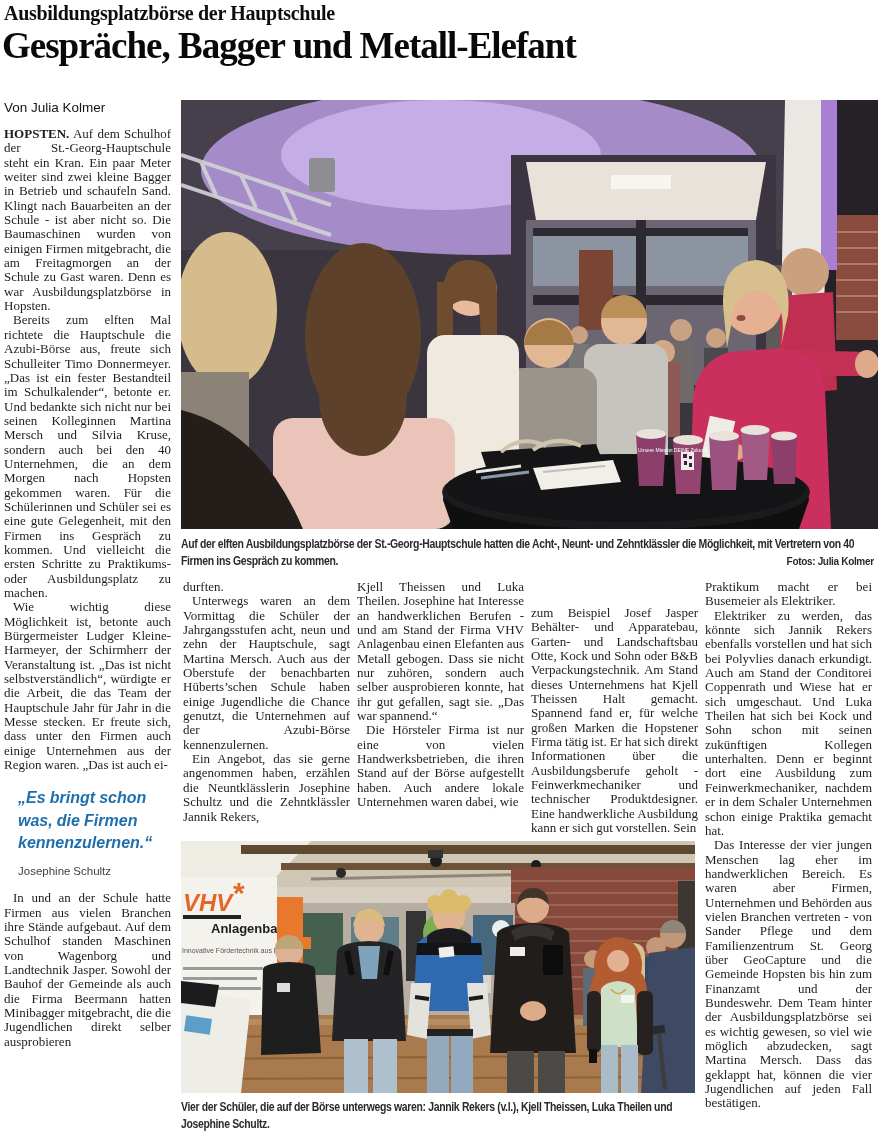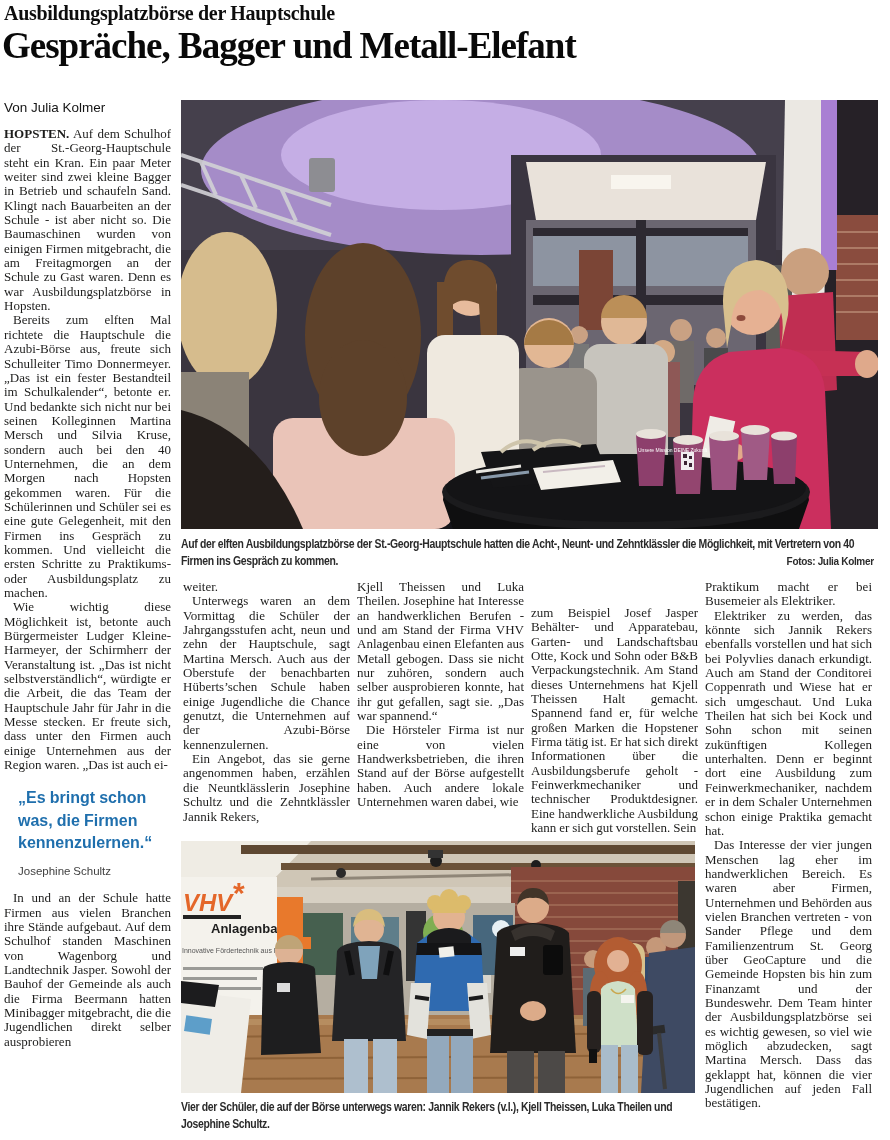--- a/index.html
+++ b/index.html
@@ -13,21 +13,21 @@
   .col{position:absolute;width:167px;font-size:13px;line-height:14.35px;text-align:justify;
        overflow:hidden;hyphens:auto;-webkit-hyphens:auto;word-spacing:-0.3px;}
   .col p{margin:0;padding:0;}
   .col p.indent{text-indent:9px;}
   #col1{left:4px;top:127px;height:1010px;}
   #col2{left:183px;top:580px;height:258px;}
   #col3{left:357px;top:580px;height:258px;}
   #col4{left:531px;top:606px;height:258px;}
   #col5{left:705px;top:580px;height:557px;}
   .pullquote{margin:15px 0 0 14px;font-family:"Liberation Sans",sans-serif;font-weight:700;
-             font-size:16px;line-height:22.5px;color:#1f6fad;text-align:left;hyphens:manual;}
+             font-size:16px;line-height:22.5px;color:#1f6fad;text-align:left;hyphens:manual;font-style:italic;}
   .pq-attr{margin:9px 0 13px 14px;font-family:"Liberation Sans",sans-serif;font-weight:400;
            font-size:11.5px;color:#3f3f3f;text-align:left;}
   .photo{position:absolute;overflow:hidden;background:#bef264;}
   .photo svg{display:block;width:100%;height:100%;}
   .caption{position:absolute;font-family:"Liberation Sans",sans-serif;font-weight:700;
            font-size:12.3px;line-height:17px;color:#2b2b2b;letter-spacing:-0.4px;
            transform:scaleX(0.85);transform-origin:left top;text-align:left;}
   #caption1{left:181px;top:536px;width:815px;height:38px;}
   #caption2{left:181px;top:1099px;width:605px;height:38px;}
   .credit{position:absolute;right:0;top:17px;font-weight:700;font-size:11.8px;color:#2b2b2b;}
@@ -165,21 +165,21 @@
       </g>
     </svg>
   </div>
 
   <div class="caption" id="caption1">
     <span>Auf der elften Ausbildungsplatzbörse der St.-Georg-Hauptschule hatten die Acht-, Neunt- und Zehntklässler die Möglichkeit, mit Vertretern von 40 Firmen ins Gespräch zu kommen.</span>
     <span class="credit">Fotos: Julia Kolmer</span>
   </div>
 
   <div class="col" id="col2">
-    <p>weiter.</p>
+    <p>durften.</p>
     <p class="indent">Unterwegs waren an dem Vormittag die Schüler der Jahrgangsstufen acht, neun und zehn der Hauptschule, sagt Martina Mersch. Auch aus der Oberstufe der benachbarten Hüberts’schen Schule haben einige Jugendliche die Chance genutzt, die Unternehmen auf der Azubi-Börse kennenzulernen.</p>
     <p class="indent">Ein Angebot, das sie gerne angenommen haben, erzählen die Neuntklässlerin Josephine Schultz und die Zehntklässler Jannik Rekers,</p>
   </div>
   <div class="col" id="col3">
     <p>Kjell Theissen und Luka Theilen. Josephine hat Interesse an handwerklichen Berufen - und am Stand der Firma VHV Anlagenbau einen Elefanten aus Metall gebogen. Dass sie nicht nur zuhören, sondern auch selber ausprobieren konnte, hat ihr gut gefallen, sagt sie. „Das war spannend.“</p>
     <p class="indent">Die Hörsteler Firma ist nur eine von vielen Handwerksbetrieben, die ihren Stand auf der Börse aufgestellt haben. Auch andere lokale Unternehmen waren dabei, wie</p>
   </div>
   <div class="col" id="col4">
     <p>zum Beispiel Josef Jasper Behälter- und Apparatebau, Garten- und Landschaftsbau Otte, Kock und Sohn oder B&amp;B Verpackungstechnik. Am Stand dieses Unternehmens hat Kjell Theissen Halt gemacht. Spannend fand er, für welche großen Marken die Hopstener Firma tätig ist. Er hat sich direkt Informationen über die Ausbildungsberufe geholt - Feinwerkmechaniker und technischer Produktdesigner. Eine handwerkliche Ausbildung kann er sich gut vorstellen. Sein</p>
   </div>

